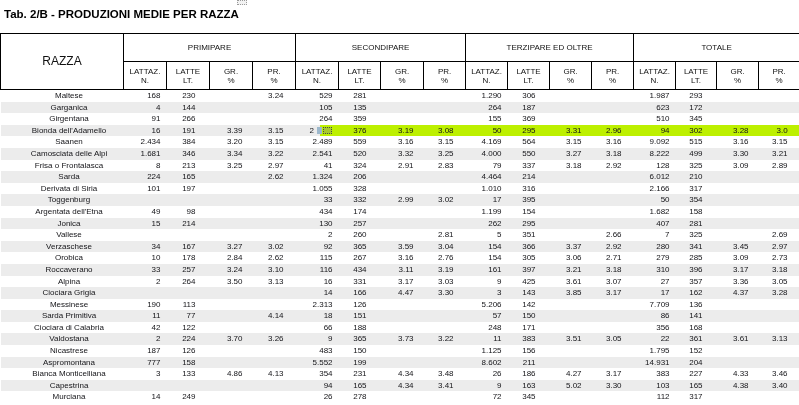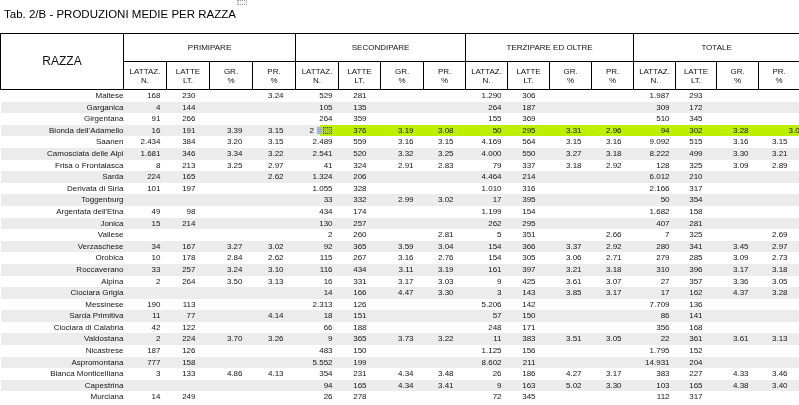--- a/index.html
+++ b/index.html
@@ -1,38 +1,38 @@
 <!DOCTYPE html>
 <html><head>
 <meta charset="utf-8">
 <style>
   *{margin:0;padding:0;box-sizing:border-box}
   html,body{width:799px;height:405px;overflow:hidden;background:#fff;
     font-family:"Liberation Sans",sans-serif;position:relative;color:#141418}
   .titlebar{position:absolute;top:4px;left:4px;white-space:nowrap}
-  .title{font-size:11.5px;font-weight:normal;color:#000}
+  .title{font-size:11.5px;font-weight:bold;color:#000}
   .tart{position:absolute;left:237px;top:0;width:10px;height:5px;
     border:1px dotted #9a9a9a;background:#f2f2f2}
   table{position:absolute;top:33px;left:0;width:799px;border-collapse:collapse;table-layout:fixed}
   thead th{border:1px solid #000;background:#fff;font-weight:normal;
     font-size:8px;color:#111;height:28px;vertical-align:middle;
     line-height:9px;padding:0}
   thead th.razza{font-size:12px}
   tbody td{font-size:8px;height:11.6px;line-height:11.6px;white-space:nowrap;
     overflow:hidden;text-align:right;padding:0;vertical-align:middle}
-  tbody td.name{text-align:right;padding-left:14px}
+  tbody td.name{text-align:center;padding-left:14px}
   tr.stripe td{background:#ececec}
   td.c0{padding-right:6px}
   td.c1{padding-right:14px}
   td.c2{padding-right:10px}
   td.c3{padding-right:12px}
   td.g{background:#bdf000 !important}
   td.glitch{background:linear-gradient(90deg,#ececec 56%,#bdf000 56%) !important;
     padding-right:0;text-align:left;padding-left:14px}
-  td.edge{padding-right:0}
+  td.edge{padding-right:12px}
   .a1{display:inline-block;width:5px;height:7px;background:#9db8cc;margin-left:3px;vertical-align:-1px}
   .a2{display:inline-block;width:9px;height:7px;background:#a6c92e;
     border:1px dotted #47503d;margin-left:1px;vertical-align:-1px}
 </style>
 </head>
 <body>
 
 <div class="titlebar">
   <span class="title">Tab. 2/B  - PRODUZIONI MEDIE PER RAZZA</span>
 </div>
@@ -160,21 +160,21 @@
         <td class="c2"></td>
         <td class="c3"></td>
         <td class="c0">105</td>
         <td class="c1">135</td>
         <td class="c2"></td>
         <td class="c3"></td>
         <td class="c0">264</td>
         <td class="c1">187</td>
         <td class="c2"></td>
         <td class="c3"></td>
-        <td class="c0">309</td>
+        <td class="c0">623</td>
         <td class="c1">172</td>
         <td class="c2"></td>
         <td class="c3"></td>
       </tr>
       <tr>
         <td class="name">Girgentana</td>
         <td class="c0">91</td>
         <td class="c1">266</td>
         <td class="c2"></td>
         <td class="c3"></td>

